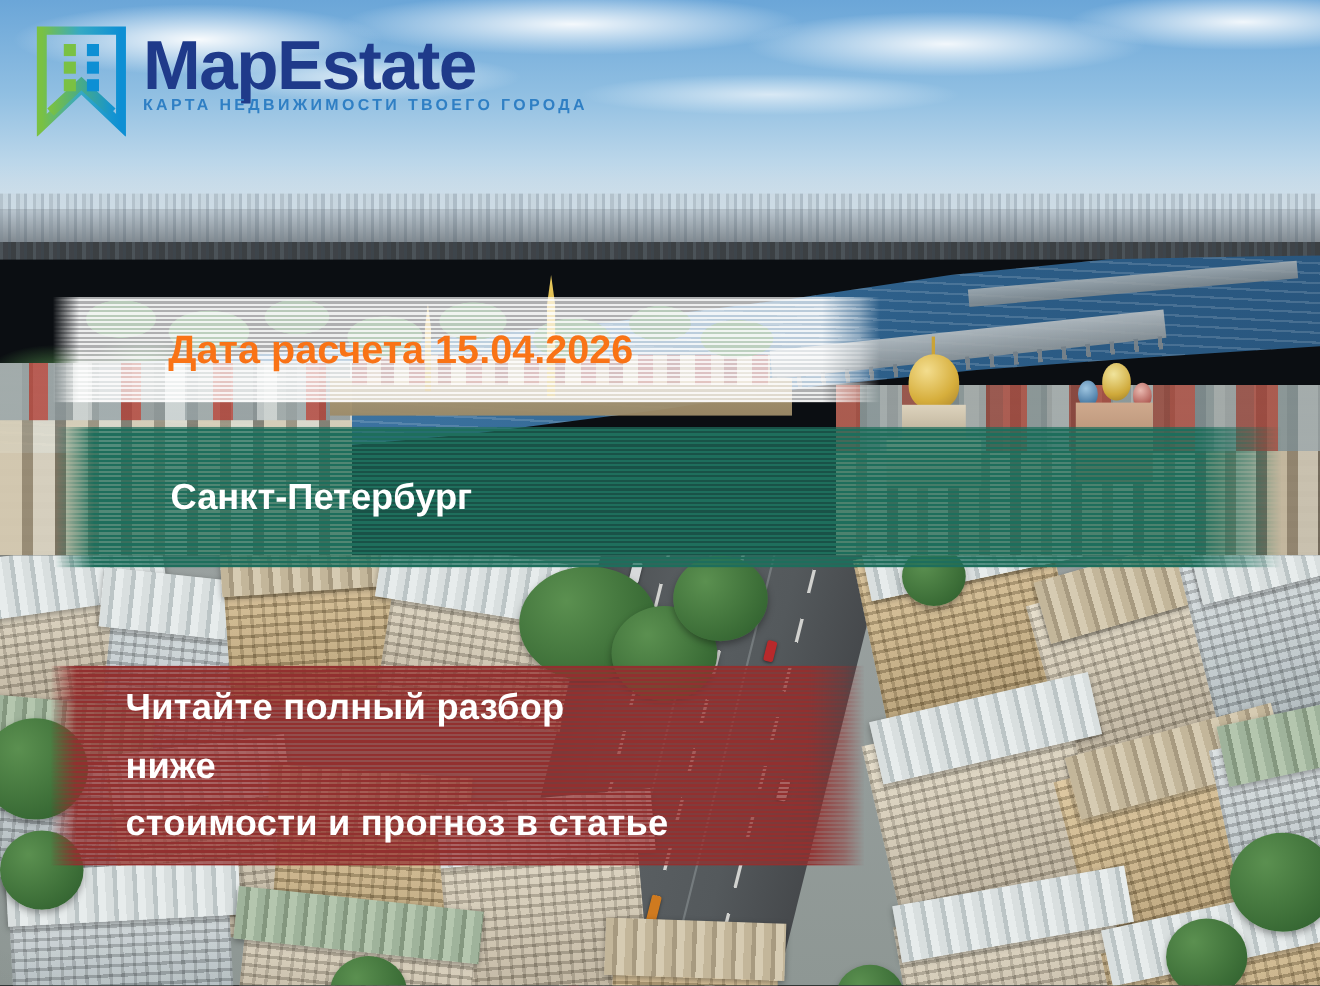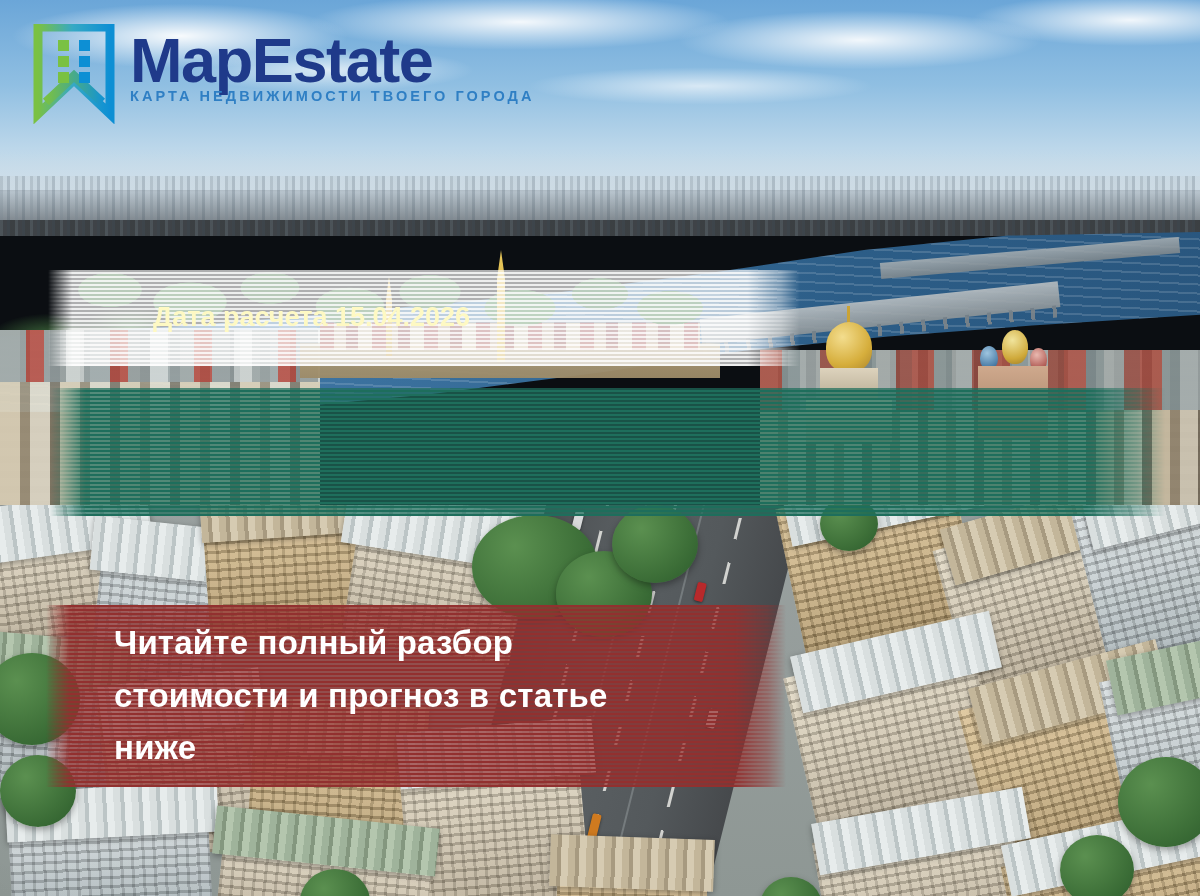--- a/index.html
+++ b/index.html
@@ -253,21 +253,21 @@
   #banner-title .txt{
     color:#fff; font-size:37px; font-weight:700; letter-spacing:-.2px;
     padding-left:50px; line-height:1.1;
     text-shadow:0 1px 2px rgba(0,0,0,.25);
   }
 
   
   #banner-date{ left:48px; top:270px; width:752px; height:96px; }
   #banner-date .stroke{ background:rgba(255,255,255,.93); }
   #banner-date .txt{
-    color:#fef9c3; font-size:27px; font-weight:700;
+    color:#f97316; font-size:36px; font-weight:700;
     padding-left:105px; line-height:1.1;
   }
 
   
   #banner-address{ left:50px; top:388px; width:1115px; height:128px; }
   #banner-address .stroke{ background:#1e6e5c; }
   #banner-address .txt{
     color:#fff; font-size:33px; font-weight:700;
     padding-left:105px; line-height:1.42;
   }
@@ -446,25 +446,26 @@
 
 
   <div class="banner" id="banner-date">
     <div class="stroke"></div>
     <div class="txt">Дата расчета 15.04.2026</div>
   </div>
 
   <div class="banner" id="banner-address">
     <div class="stroke"></div>
     <div class="txt">
+      <div>Санкт-Петербург</div>
     </div>
   </div>
 
   <div class="banner" id="banner-cta">
     <div class="stroke"></div>
     <div class="txt">
       <div>Читайте полный разбор</div>
+      <div>ниже</div>
       <div>стоимости и прогноз в статье</div>
-      <div>ниже</div>
     </div>
   </div>
 
 </div>
 
 </body></html>

